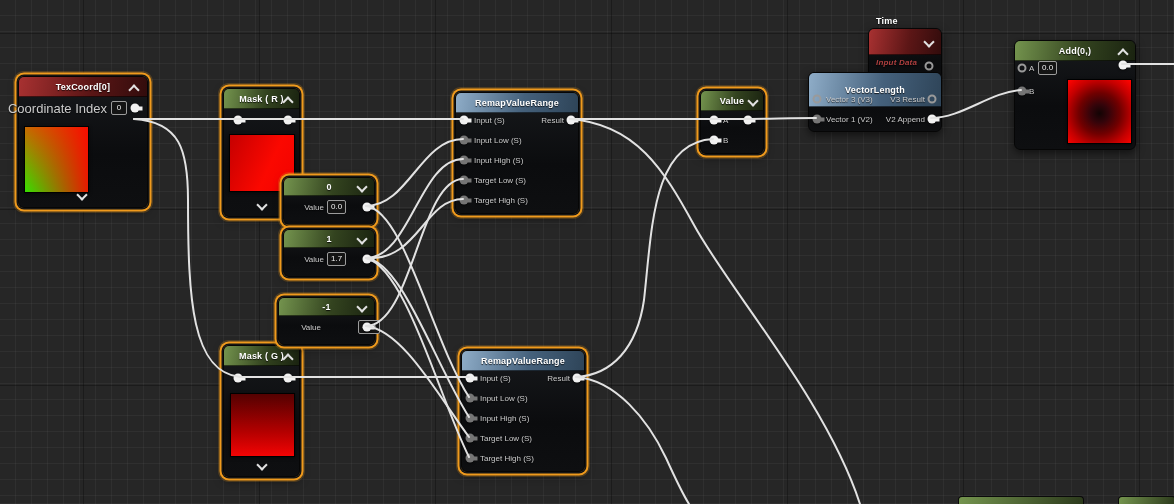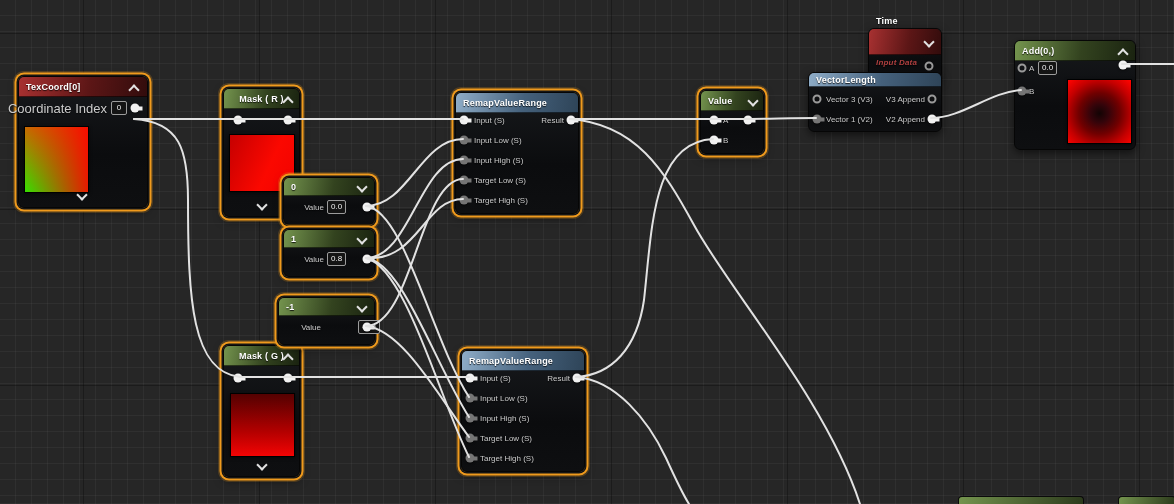--- a/index.html
+++ b/index.html
@@ -29,21 +29,21 @@
     position:absolute;left:0;top:0;right:0;height:20px;
     border-radius:5px 5px 0 0;border-bottom:1px solid rgba(0,0,0,.6);
     display:flex;align-items:center;padding:0 7px;box-sizing:border-box;
     font-size:9px;font-weight:bold;color:#fff;text-shadow:0 1px 1px rgba(0,0,0,.8);
     letter-spacing:.2px;
     gap:32px;
   }
   .hdr.red{background:linear-gradient(100deg,#a83131,#5c1616 55%,#320c0c);}
   .hdr.green{background:linear-gradient(100deg,#74944e,#33431f 55%,#1a2310);}
   .hdr.blue{background:linear-gradient(100deg,#8fadc8,#45617c 55%,#2e4458);}
-  .hdr .t{flex:1;}
+  .hdr .t{flex:1;text-align:center;}
   .hdr .t.center{text-align:center;}
   .chev{position:absolute;width:6px;height:6px;border-top:2px solid #e2e2e2;border-right:2px solid #e2e2e2;}
   .chev.up{transform:rotate(-45deg);}
   .chev.down{transform:rotate(135deg);}
   .pin{position:absolute;width:9px;height:9px;border-radius:50%;background:#f2f2f2;transform:translate(-50%,-50%);box-shadow:0 1px 2px rgba(0,0,0,.6);}
   .pin.gray{background:#757575;}
   .pin.hollow{width:5px;height:5px;background:transparent;border:2px solid #9a9a9a;box-shadow:none;}
   .pin .tail{position:absolute;right:-3px;top:2.5px;width:4px;height:4px;background:inherit;}
   .lbl{position:absolute;font-size:8px;color:#cbcbcb;transform:translateY(-50%);white-space:nowrap;text-shadow:0 1px 1px rgba(0,0,0,.7);}
   .lbl.r{transform:translate(-100%,-50%);}
@@ -120,21 +120,21 @@
         <span class="tail"></span>
       </span>
   </div>
 
   <div class="node sel" style="left:283px;top:229px;width:90px;height:46px;">
     <div class="hdr green" style="height:18px;">
       <span class="t">1</span>
       <span class="chev down" style="right:8px;top:5px;"></span>
     </div>
     <span class="lbl r" style="left:40px;top:29px;">Value</span>
-    <span class="vbox" style="left:43px;top:29px;">0.8</span>
+    <span class="vbox" style="left:43px;top:29px;">1.7</span>
     <span class="pin" style="left:83px;top:29px;">
         <span class="tail"></span>
       </span>
   </div>
 
   <div class="node sel" style="left:278px;top:297px;width:95px;height:46px;">
     <div class="hdr green" style="height:18px;">
       <span class="t">-1</span>
       <span class="chev down" style="right:8px;top:5px;"></span>
     </div>
@@ -226,26 +226,26 @@
   <div class="node" style="left:868px;top:28px;width:72px;height:50px;z-index:9;">
     <div class="hdr red" style="height:26px;flex-direction:column;align-items:flex-start;justify-content:center;line-height:10px;">
       <span>Time</span>
       <span class="subtitle">Input Data</span>
       <span class="chev down" style="right:8px;top:9px;"></span>
     </div>
     <span class="pin hollow" style="left:60px;top:37px;"></span>
   </div>
 
   <div class="node" style="left:808px;top:72px;width:132px;height:58px;z-index:12;">
-    <div class="hdr blue" style="height:14px;">
+    <div class="hdr blue" style="height:34px;">
       <span class="t">VectorLength</span>
     </div>
     <span class="pin hollow" style="left:8px;top:26px;"></span>
     <span class="lbl" style="left:17px;top:26px;">Vector 3 (V3)</span>
-    <span class="lbl r" style="left:116px;top:26px;">V3 Append</span>
+    <span class="lbl r" style="left:116px;top:26px;">V3 Result</span>
     <span class="pin hollow" style="left:123px;top:26px;"></span>
     <span class="pin gray" style="left:8px;top:46px;">
         <span class="tail"></span>
       </span>
     <span class="lbl" style="left:17px;top:46px;">Vector 1 (V2)</span>
     <span class="lbl r" style="left:116px;top:46px;">V2 Append</span>
     <span class="pin" style="left:123px;top:46px;">
         <span class="tail"></span>
       </span>
   </div>

